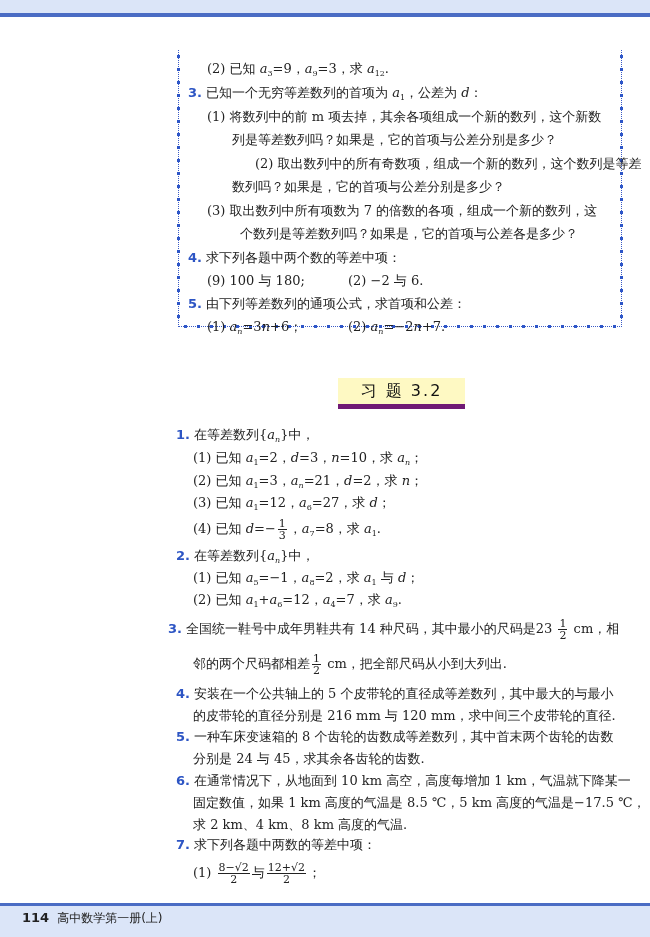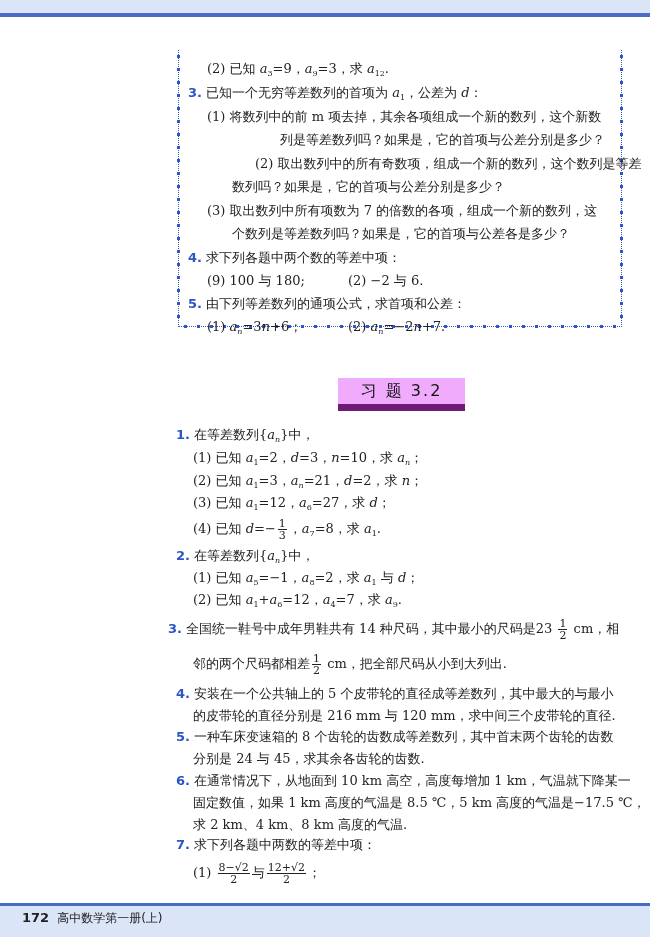--- a/index.html
+++ b/index.html
@@ -32,21 +32,21 @@
     background-image: radial-gradient(circle, #2e56c8 1.6px, transparent 2px);
     background-size:13px 5px; background-repeat:repeat-x; }
 
   .line { position:absolute; font-size:13px; white-space:nowrap; line-height:18px; }
   .num { color:#2d55c4; font-weight:bold; font-family:"DejaVu Sans","Liberation Sans",sans-serif; margin-right:4px; }
   i { font-style:italic; }
   sub { font-size:8px; vertical-align:-3px; }
 
   .section-title {
     position:absolute; left:338px; top:378px; width:127px; height:26px;
-    background:#f0abfc; border-bottom:7px solid #701a75;
+    background:#fef9c3; border-bottom:5px solid #701a75;
     font-family:"DejaVu Sans","Liberation Sans",sans-serif; font-size:16px;
     text-align:center; line-height:26px; letter-spacing:2px; color:#111;
   }
   .frac { display:inline-block; vertical-align:middle; text-align:center; font-size:11px; line-height:11px; margin:0 2px; }
   .frac .n { display:block; border-bottom:1px solid #222; padding:0 1px; }
   .frac .d { display:block; }
 </style>
 </head>
 <body>
 
@@ -59,25 +59,25 @@
   <div class="dots-bottom"></div>
 </div>
 
 <div class="line" style="left:207px;top:60px;">
   (2) 已知 <i>a</i><sub>3</sub>=9，<i>a</i><sub>9</sub>=3，求 <i>a</i><sub>12</sub>.
 </div>
 <div class="line" style="left:188px;top:84px;">
   <span class="num">3.</span>已知一个无穷等差数列的首项为 <i>a</i><sub>1</sub>，公差为 <i>d</i>：
 </div>
 <div class="line" style="left:207px;top:108px;">(1) 将数列中的前 m 项去掉，其余各项组成一个新的数列，这个新数</div>
-<div class="line" style="left:232px;top:131px;margin-left:48px;">列是等差数列吗？如果是，它的首项与公差分别是多少？</div>
+<div class="line" style="left:232px;top:131px;">列是等差数列吗？如果是，它的首项与公差分别是多少？</div>
 <div class="line" style="left:207px;top:155px;margin-left:48px;">(2) 取出数列中的所有奇数项，组成一个新的数列，这个数列是等差</div>
 <div class="line" style="left:232px;top:178px;">数列吗？如果是，它的首项与公差分别是多少？</div>
 <div class="line" style="left:207px;top:202px;">(3) 取出数列中所有项数为 7 的倍数的各项，组成一个新的数列，这</div>
-<div class="line" style="left:232px;top:225px;">个数列是等差数列吗？如果是，它的首项与公差各是多少？</div>
+<div class="line" style="left:240px;top:225px;">个数列是等差数列吗？如果是，它的首项与公差各是多少？</div>
 <div class="line" style="left:188px;top:249px;">
   <span class="num">4.</span><span>求下列各题中两个数的等差中项：</span>
 </div>
 <div class="line" style="left:207px;top:272px;">(9) 100 与 180;</div>
 <div class="line" style="left:348px;top:272px;">(2) −2 与 6.</div>
 <div class="line" style="left:188px;top:295px;">
   <span class="num">5.</span><span>由下列等差数列的通项公式，求首项和公差：</span>
 </div>
 <div class="line" style="left:207px;top:318px;">(1) <i>a</i><sub><i>n</i></sub>=3<i>n</i>+6；</div>
 <div class="line" style="left:348px;top:318px;">(2) <i>a</i><sub><i>n</i></sub>=−2<i>n</i>+7.</div>
@@ -124,14 +124,14 @@
 <div class="line" style="left:176px;top:836px;">
   <span class="num">7.</span><span>求下列各题中两数的等差中项：</span>
 </div>
 <div class="line" style="left:193px;top:862px;">
   (1) <span class="frac"><span class="n">8−√2</span><span class="d">2</span></span>与<span class="frac"><span class="n">12+√2</span><span class="d">2</span></span>；
 </div>
 
 <div class="bottom-line"></div>
 <div class="bottom-band"></div>
 <div class="footer-text">
-  <span class="pg">172</span><span>高中数学</span><span class="sp">第一册(上)</span>
+  <span class="pg">114</span><span>高中数学</span><span class="sp">第一册(上)</span>
 </div>
 
 </body></html>

